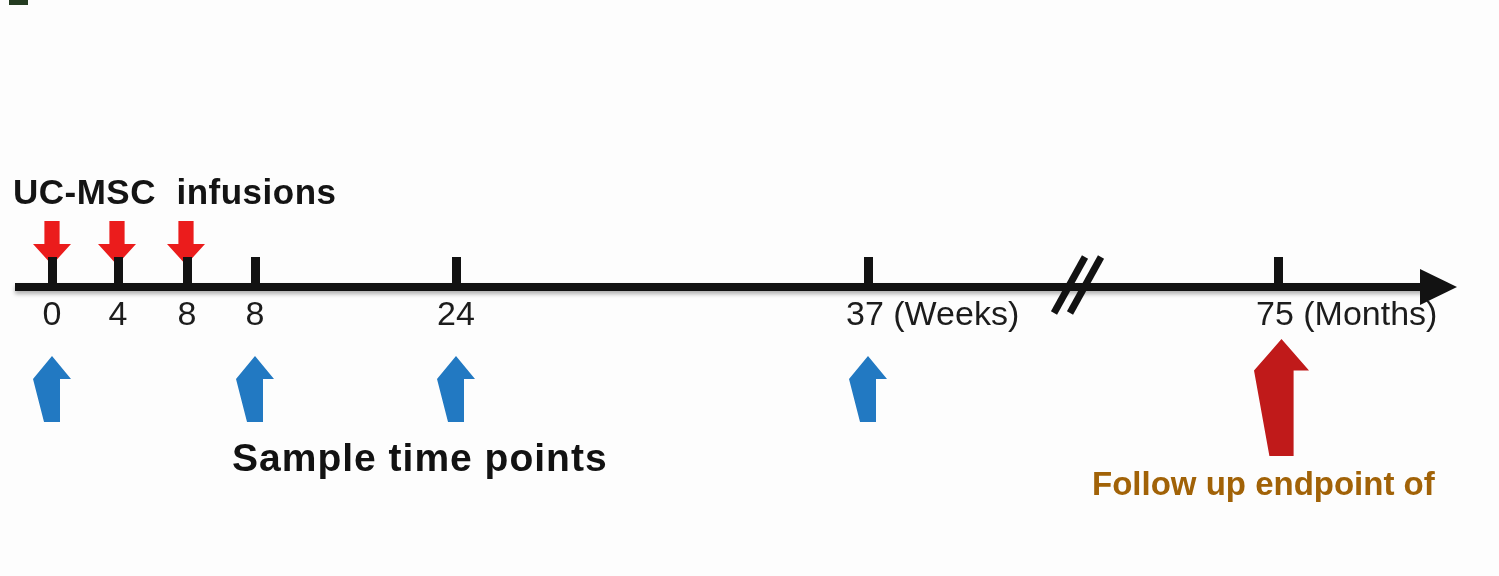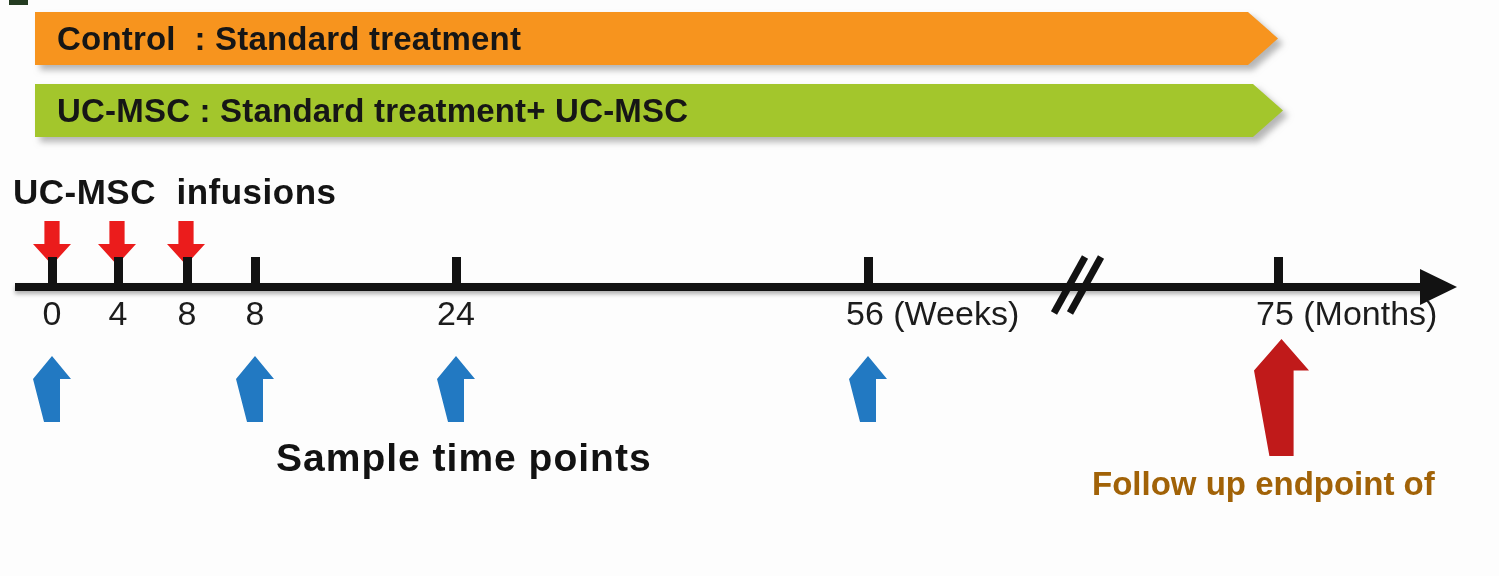--- a/index.html
+++ b/index.html
@@ -55,21 +55,21 @@
 
   .arrow-up-blue {
     position:absolute; top:356px; width:38px; height:66px;
     background:var(--blue,#2279C2);
     clip-path:polygon(50% 0, 100% 35%, 71% 35%, 71% 100%, 29% 100%, 0 35%);
     filter:drop-shadow(2px 2px 2px rgba(0,0,0,0.25));
   }
 
   .title-samples {
     position:absolute; left:232px; top:436px; font-size:39px; font-weight:bold;
-    color:#121212; letter-spacing:1px; white-space:nowrap;margin-left:44px;
+    color:#121212; letter-spacing:1px; white-space:nowrap;
   }
 
   .arrow-up-darkred {
     position:absolute; left:1254px; top:339px; width:55px; height:117px;
     background:var(--red-dark,#C01A1A);
     clip-path:polygon(50% 0, 100% 27%, 72% 27%, 72% 100%, 28% 100%, 0 27%);
     filter:drop-shadow(2px 2px 2px rgba(0,0,0,0.25));
   }
 
   .endpoint-label {
@@ -77,31 +77,21 @@
     color:#a16207; line-height:51px; white-space:nowrap;
   }
 </style>
 </head>
 <body>
 
 <div class="stage">
 
   <div class="artifact"></div>
 
-  <div class="banner banner-control">
-    <div class="banner-shape orange">
-      <span class="banner-label">Control  : Standard treatment</span>
-    </div>
-  </div>
 
-  <div class="banner banner-ucmsc">
-    <div class="banner-shape green">
-      <span class="banner-label">UC-MSC : Standard treatment+ UC-MSC</span>
-    </div>
-  </div>
 
   <div class="title-infusions">UC-MSC  infusions</div>
 
   <div class="arrow-down-red" style="left:33px"></div>
   <div class="arrow-down-red" style="left:98px"></div>
   <div class="arrow-down-red" style="left:167px"></div>
 
   <div class="axis-line"></div>
   <div class="axis-head"></div>
 
@@ -114,21 +104,21 @@
   <div class="tick" style="left:1274px"></div>
 
   <div class="slash" style="left:1066px"></div>
   <div class="slash" style="left:1082px"></div>
 
   <span class="tick-label center" style="left:52px">0</span>
   <span class="tick-label center" style="left:118px">4</span>
   <span class="tick-label center" style="left:187px">8</span>
   <span class="tick-label center" style="left:255px">8</span>
   <span class="tick-label center" style="left:456px">24</span>
-  <span class="tick-label" style="left:846px">56 (Weeks)</span>
+  <span class="tick-label" style="left:846px">37 (Weeks)</span>
   <span class="tick-label" style="left:1256px">75 (Months)</span>
 
   <div class="arrow-up-blue" style="left:33px"></div>
   <div class="arrow-up-blue" style="left:236px"></div>
   <div class="arrow-up-blue" style="left:437px"></div>
   <div class="arrow-up-blue" style="left:849px"></div>
 
   <div class="title-samples">Sample time points</div>
 
   <div class="arrow-up-darkred"></div>

